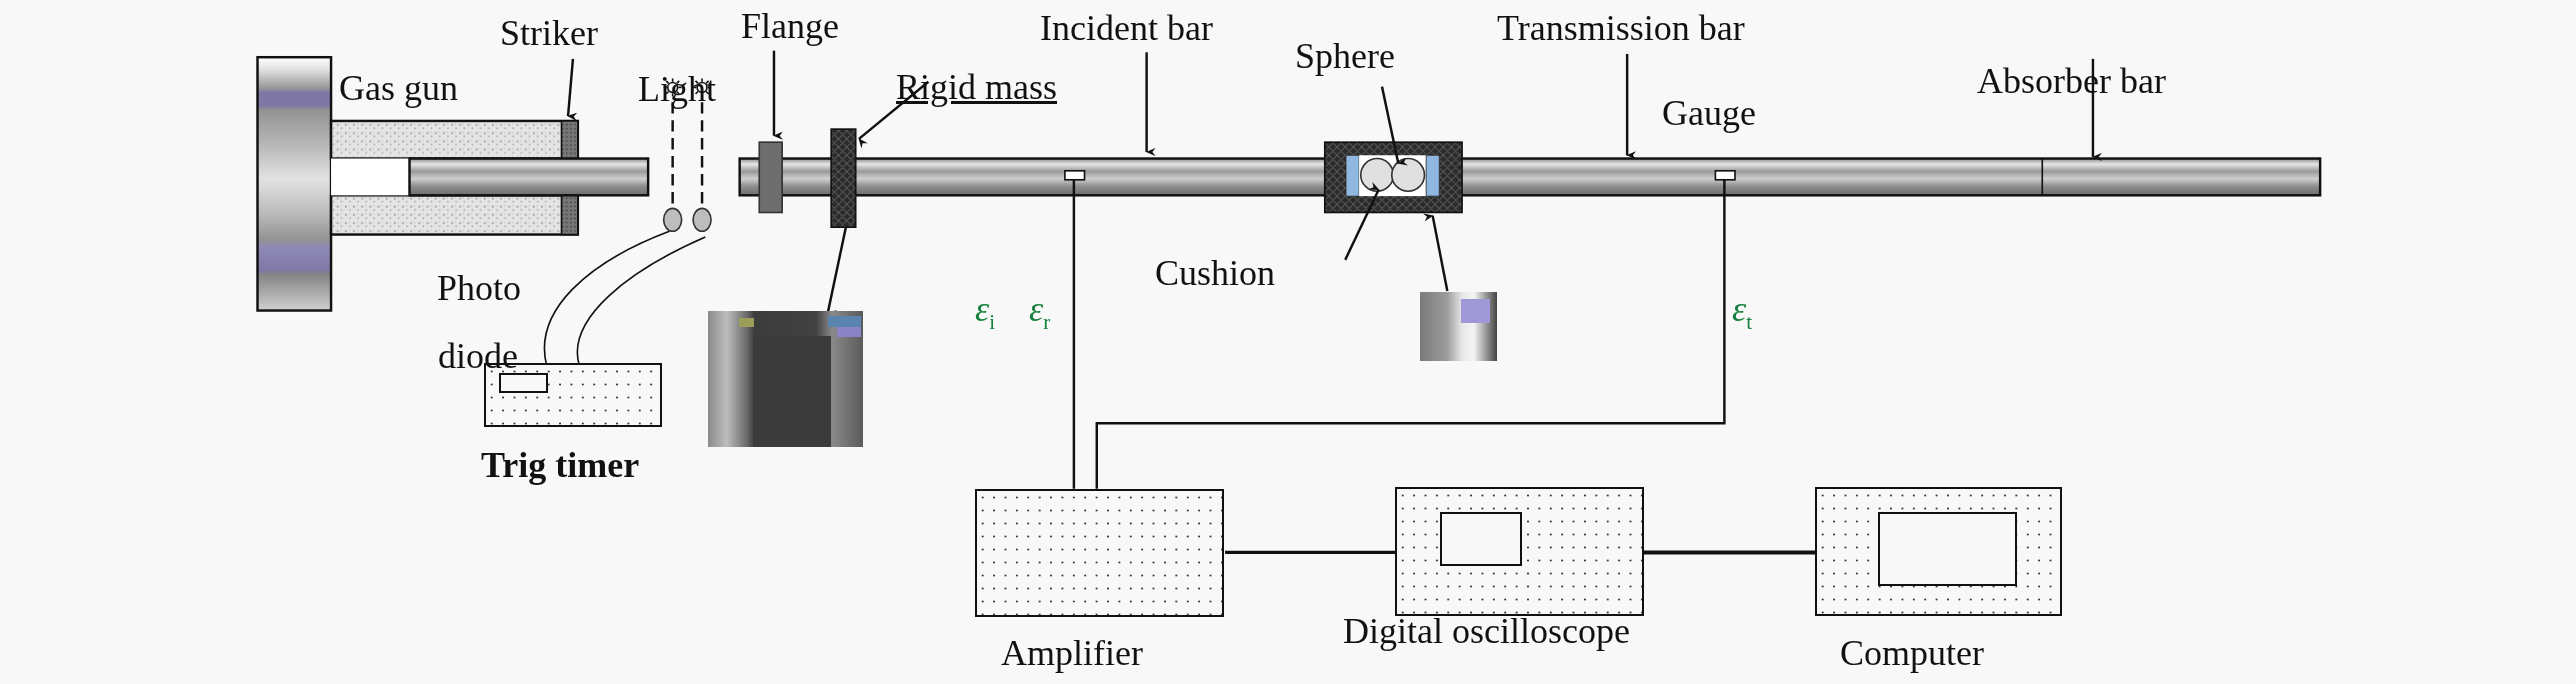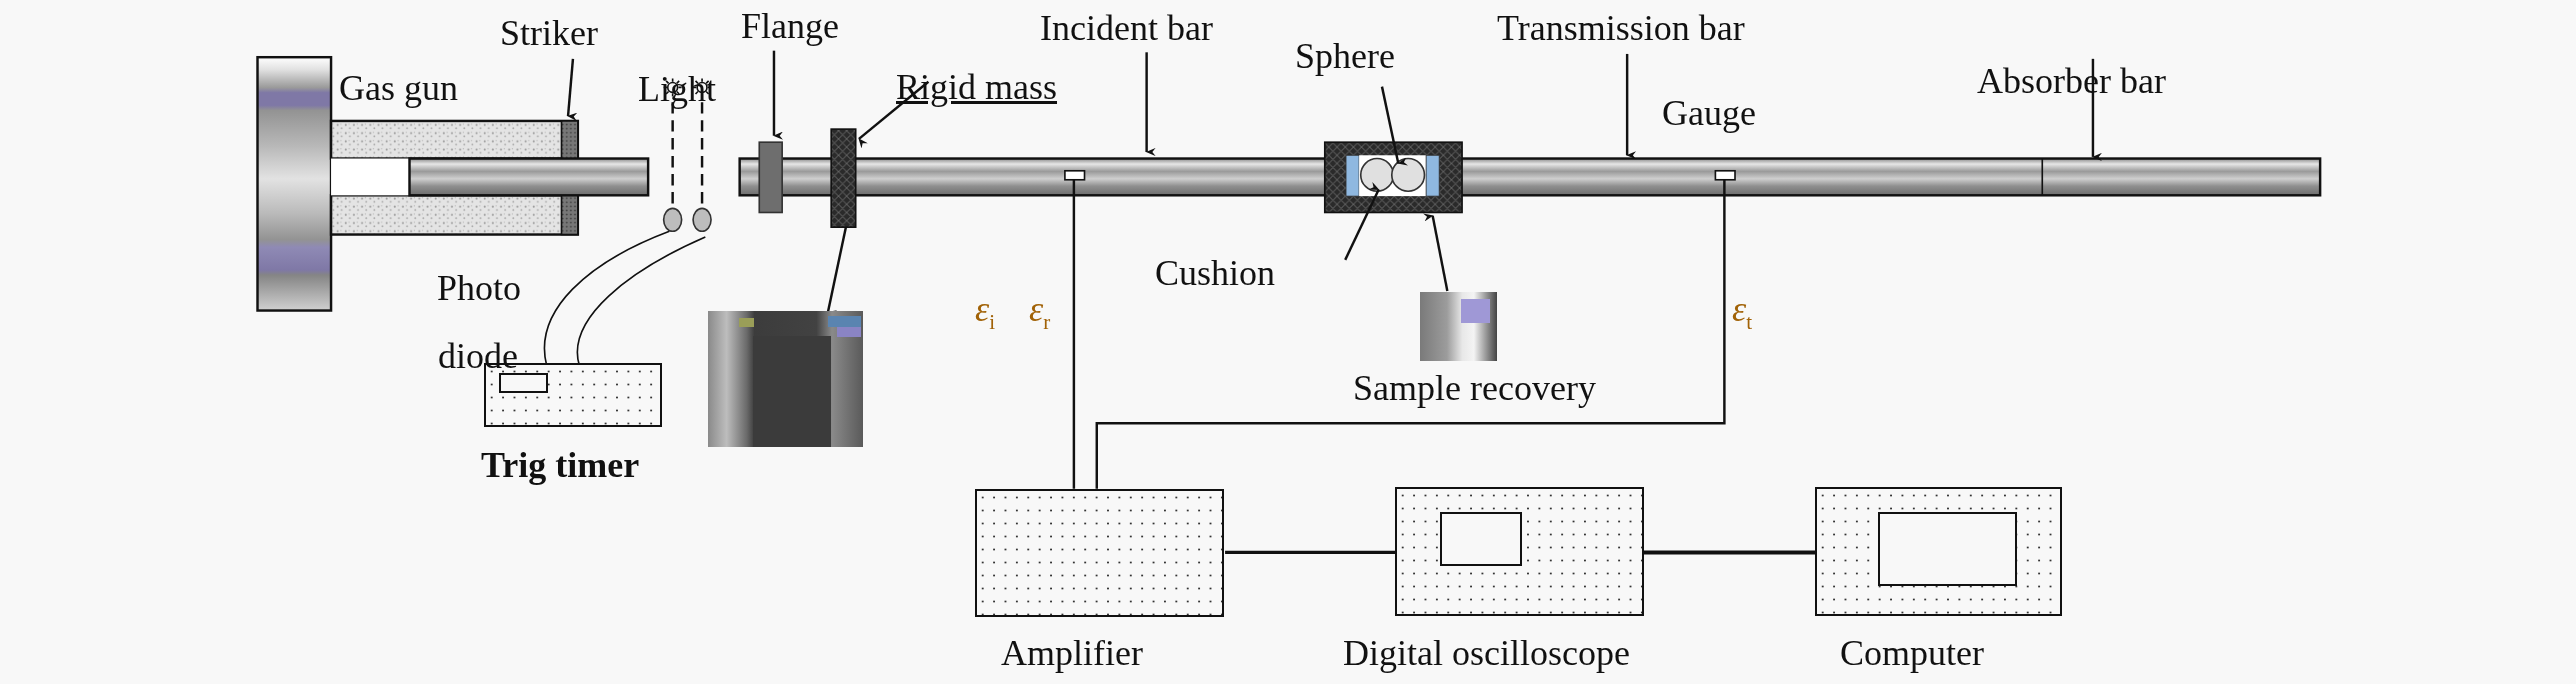--- a/index.html
+++ b/index.html
@@ -1,19 +1,19 @@
 <!DOCTYPE html>
 <html style="font-size:13px"><head>
 <meta charset="utf-8">
 <style>
   html,body{margin:0;padding:0;background:#f8f8f8;}
   body{width:2576px;height:684px;position:relative;overflow:hidden;font-family:"Liberation Serif","DejaVu Serif",serif;}
   #stage{position:absolute;left:0;top:0;width:2576px;height:684px;}
   .lbl{position:absolute;font-size:36px;color:#111;white-space:nowrap;line-height:1;}
-  .sym{position:absolute;font-size:36px;font-style:italic;color:#a16207;line-height:1;}
+  .sym{position:absolute;font-size:36px;font-style:italic;color:#15803d;line-height:1;}
   .sym sub{font-style:normal;font-size:21px;}
   .box{position:absolute;border:2.5px solid #111;box-sizing:border-box;
        background-color:#f8f8f8;
        background-image:radial-gradient(#333 0.8px, transparent 1.1px);
        background-size:11.4px 13px;}
   .screen{position:absolute;border:2.5px solid #111;background:#f8f8f8;box-sizing:border-box;}
   .photo{position:absolute;overflow:hidden;}
 </style>
 </head>
 <body>
@@ -163,23 +163,22 @@
   <div class="lbl" style="left:896px;top:69px;text-decoration:underline;">Rigid mass</div>
   <div class="lbl" style="left:1040px;top:9.8px;">Incident bar</div>
   <div class="lbl" style="left:1295px;top:38px;">Sphere</div>
   <div class="lbl" style="left:1497px;top:9.8px;">Transmission bar</div>
   <div class="lbl" style="left:1662px;top:95px;">Gauge</div>
   <div class="lbl" style="left:1977px;top:14.7px;margin-top:48px;">Absorber bar</div>
   <div class="lbl" style="left:437px;top:270px;">Photo</div>
   <div class="lbl" style="left:438px;top:314px;margin-top:24px;">diode</div>
   <div class="lbl" style="left:481px;top:447px;font-weight:bold;">Trig timer</div>
   <div class="lbl" style="left:1155px;top:255px;">Cushion</div>
-  <div class="lbl" style="left:1353px;top:370px;">Sample recovery</div>
   <div class="lbl" style="left:1001px;top:635px;">Amplifier</div>
-  <div class="lbl" style="left:1343px;top:635px;">Digital oscilloscope</div>
+  <div class="lbl" style="left:1343px;top:613px;">Digital oscilloscope</div>
   <div class="lbl" style="left:1840px;top:635px;">Computer</div>
 
   <div class="sym" style="left:975px;top:291px;">
     <span>ε</span><sub>i</sub>
   </div>
   <div class="sym" style="left:1029px;top:291px;">
     <span>ε</span><sub>r</sub>
   </div>
   <div class="sym" style="left:1732px;top:291px;">
     <span>ε</span><sub>t</sub>

